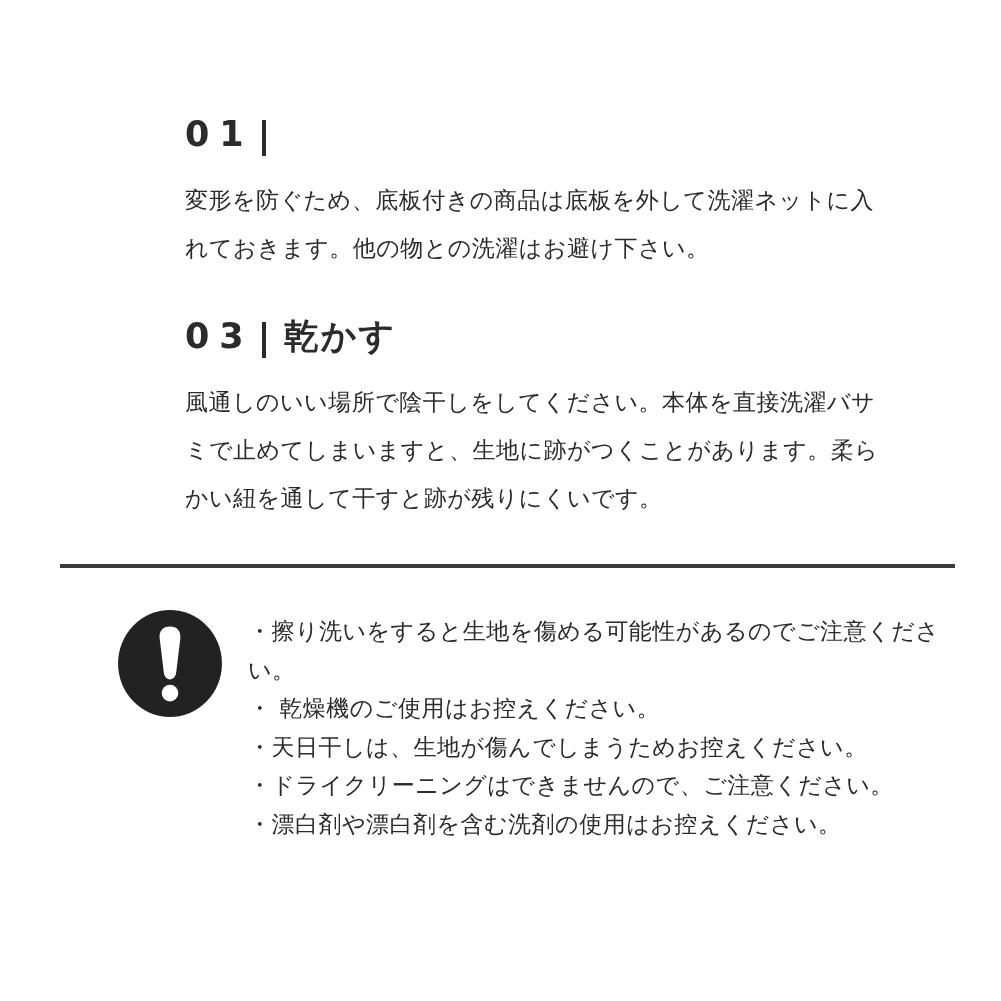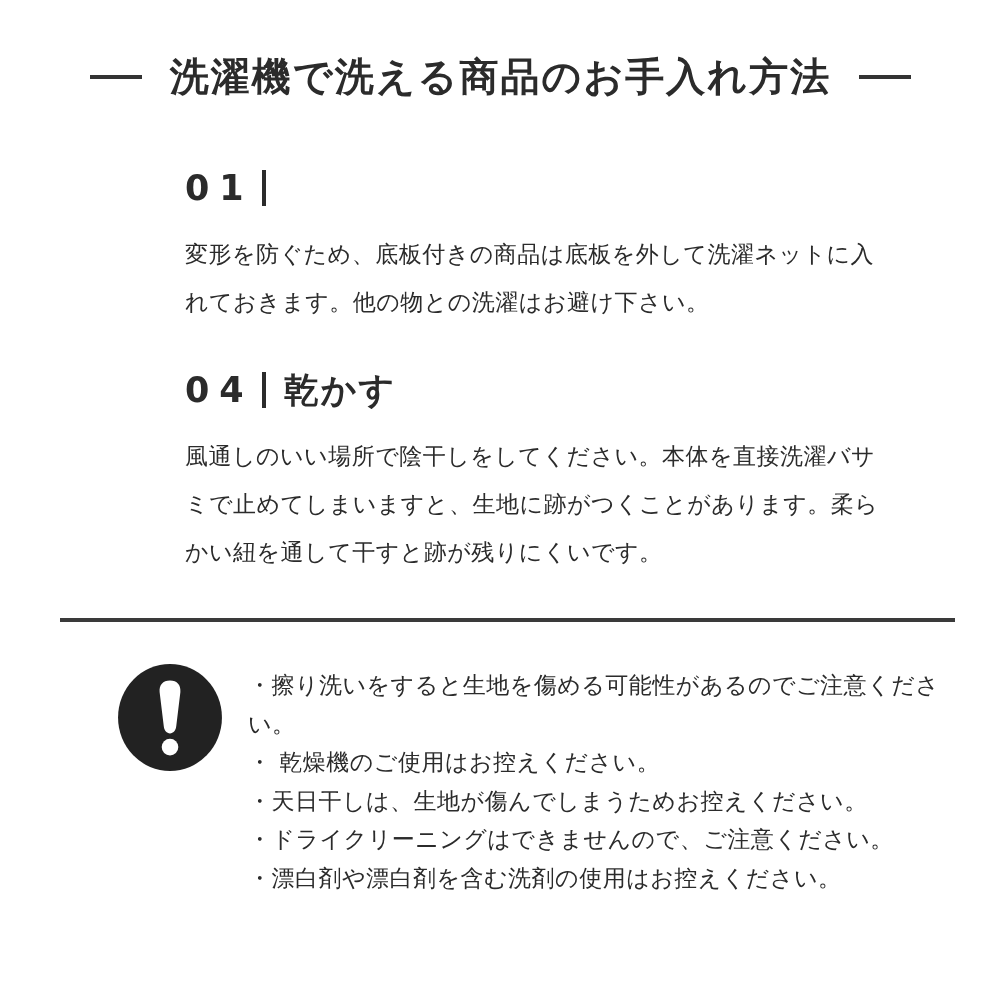--- a/index.html
+++ b/index.html
@@ -26,21 +26,21 @@
     font-weight: bold;
     letter-spacing: 2px;
     white-space: nowrap;
   }
 
   
   .sections { margin: 62px 0 0 185px; }
   .step { margin-bottom: 42px; }
   .step-heading {
     display: flex;
-    align-items: center;
+    align-items: flex-end;
     font-size: 35px;
     font-weight: bold;
     line-height: 44px;
   }
   .step-number { letter-spacing: 10px; }
   .step-sep {
     width: 4px;
     height: 36px;
     background: #2b2b2b;
     margin: 0 18px 0 8px;
@@ -78,40 +78,35 @@
     line-height: 38.5px;
     letter-spacing: 0.5px;
     padding-top: 2px;
   }
 </style>
 </head>
 <body>
 
 <div class="page">
 
-  <header class="title-row">
-    <span class="dash"></span>
-    <h1 class="title">洗濯機で洗える商品のお手入れ方法</h1>
-    <span class="dash"></span>
-  </header>
 
   <main class="sections">
 
     <section class="step">
       <h2 class="step-heading">
         <span class="step-number">01</span>
         <span class="step-sep"></span>
       </h2>
       <p class="step-body">変形を防ぐため、底板付きの商品は底板を外して洗濯ネットに入れておきます。他の物との洗濯はお避け下さい。</p>
     </section>
 
 
     <section class="step">
       <h2 class="step-heading">
-        <span class="step-number">04</span>
+        <span class="step-number">03</span>
         <span class="step-sep"></span>
         <span class="step-title">乾かす</span>
       </h2>
       <p class="step-body">風通しのいい場所で陰干しをしてください。本体を直接洗濯バサミで止めてしまいますと、生地に跡がつくことがあります。柔らかい紐を通して干すと跡が残りにくいです。</p>
     </section>
 
   </main>
 
   <hr class="divider">
 

